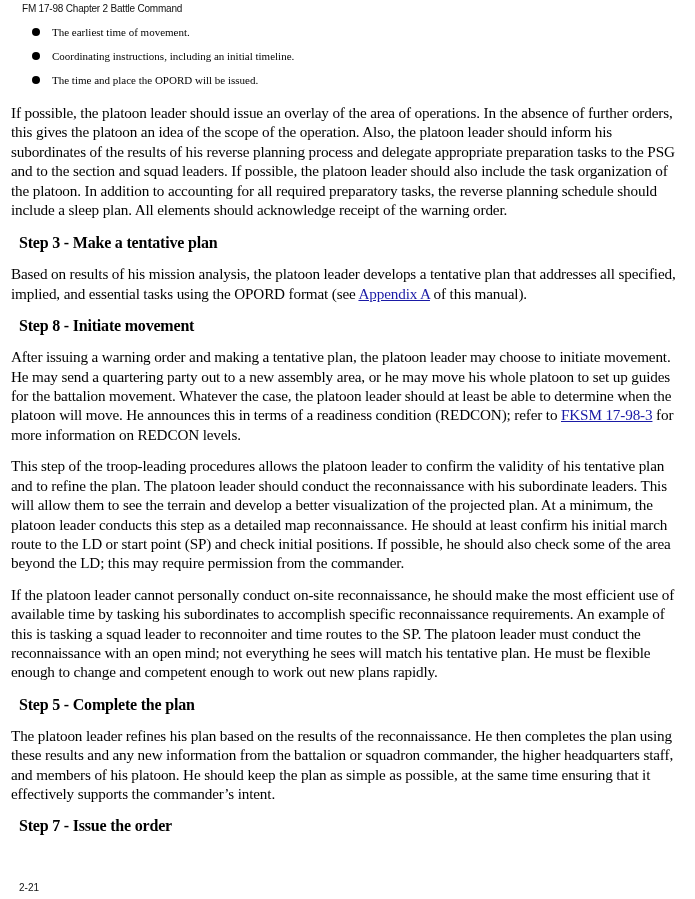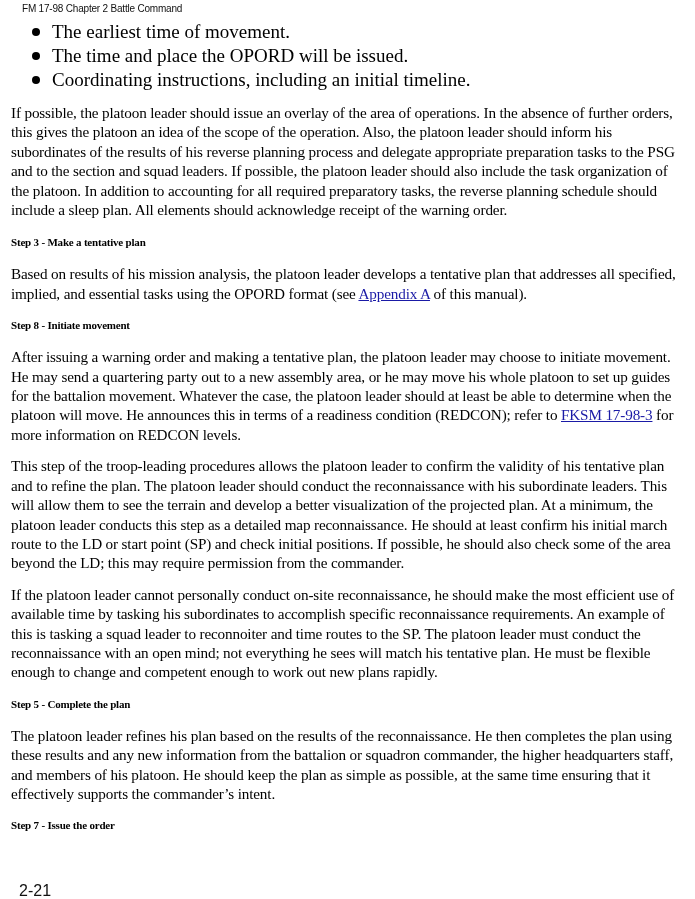--- a/index.html
+++ b/index.html
@@ -8,49 +8,49 @@
       font-family: "Liberation Serif", serif; color: #000;
     }
     .running-header {
       position: absolute; left: 22px; top: 3px;
       font-family: "Liberation Sans", sans-serif; font-size: 10px; color: #111;
       letter-spacing: -0.2px;
     }
     .content { position: absolute; left: 11px; top: 20px; width: 676px; }
     .bullets { list-style: none; margin: 0; padding: 0 0 0 21px; }
     .bullets li {
-      font-size: 19px; line-height: 24px; position: relative; padding-left: 20px;
+      font-size: 11px; line-height: 24px; position: relative; padding-left: 20px;
       white-space: nowrap;
     }
     .bullet-dot {
       position: absolute; left: 0; top: 8px; width: 8px; height: 8px;
       background: #000; border-radius: 50%;
     }
     p.para {
       margin: 0; font-size: 15.2px; line-height: 19.4px; letter-spacing: -0.15px;
     }
     h3.step {
-      margin: 0; font-size: 11px; line-height: 19px; font-weight: bold; letter-spacing: -0.2px;
+      margin: 8px; font-size: 16px; line-height: 19px; font-weight: bold; letter-spacing: -0.2px;
     }
     .link { color: #1a1aa6; text-decoration: underline; cursor: pointer; }
     .page-number {
       position: absolute; left: 19px; top: 882px;
-      font-family: "Liberation Sans", sans-serif; font-size: 16px; color: #111;
+      font-family: "Liberation Sans", sans-serif; font-size: 10px; color: #111;
     }
   </style>
 </head>
 <body>
 
 <div class="running-header">FM 17-98 Chapter 2 Battle Command</div>
 
 <div class="content">
   <ul class="bullets">
     <li><span class="bullet-dot"></span><span>The earliest time of movement.</span></li>
+    <li><span class="bullet-dot"></span><span>Coordinating instructions, including an initial timeline.</span></li>
     <li><span class="bullet-dot"></span><span>The time and place the OPORD will be issued.</span></li>
-    <li><span class="bullet-dot"></span><span>Coordinating instructions, including an initial timeline.</span></li>
   </ul>
 
   <p class="para" style="margin-top:11px;">If possible, the platoon leader should issue an overlay of the area of operations. In the absence of further orders, this gives the platoon an idea of the scope of the operation. Also, the platoon leader should inform his subordinates of the results of his reverse planning process and delegate appropriate preparation tasks to the PSG and to the section and squad leaders. If possible, the platoon leader should also include the task organization of the platoon. In addition to accounting for all required preparatory tasks, the reverse planning schedule should include a sleep plan. All elements should acknowledge receipt of the warning order.</p>
 
   <h3 class="step" style="margin-top:14px;">Step 3 - Make a tentative plan</h3>
   <p class="para" style="margin-top:12px;font-family:Liberation Serif, serif;"><span>Based on results of his mission analysis, the platoon leader develops a tentative plan that addresses all specified, implied, and essential tasks using the OPORD format (see </span><a class="link">Appendix A</a><span> of this manual).</span></p>
 
   <h3 class="step" style="margin-top:13px;">Step 8 - Initiate movement</h3>
   <p class="para" style="margin-top:12px;"><span>After issuing a warning order and making a tentative plan, the platoon leader may choose to initiate movement. He may send a quartering party out to a new assembly area, or he may move his whole platoon to set up guides for the battalion movement. Whatever the case, the platoon leader should at least be able to determine when the platoon will move. He announces this in terms of a readiness condition (REDCON); refer to </span><a class="link">FKSM 17-98-3</a><span> for more information on REDCON levels.</span></p>
 

